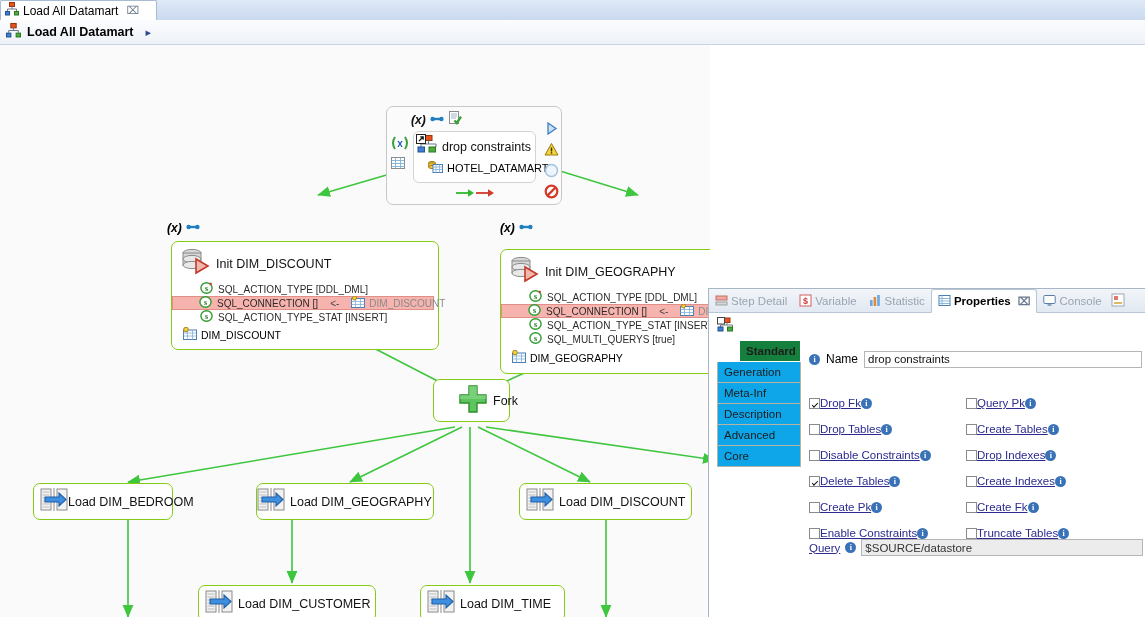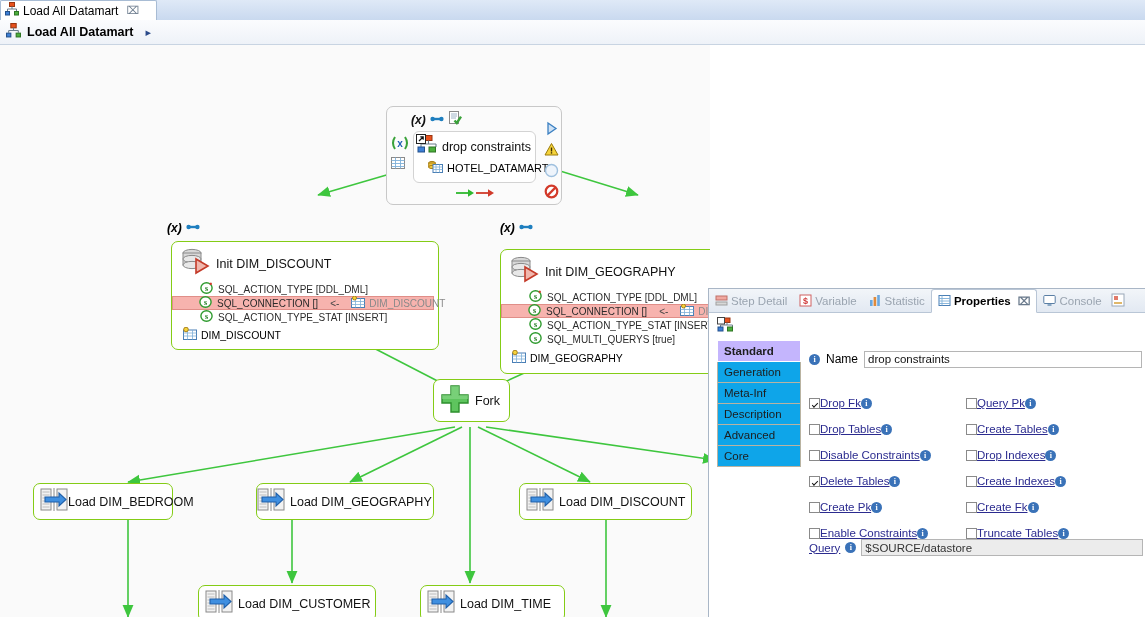--- a/index.html
+++ b/index.html
@@ -86,21 +86,21 @@
   #props-header .ttl{color:#1a5fb4;font-weight:bold;font-size:13px;white-space:nowrap;}
   #props-body{position:relative;height:278px;background:#fff;}
   #vtab-col{
     position:absolute;left:8px;top:0;width:84px;
   }
   .ltab{
     height:21px;line-height:21px;padding-left:6px;font-size:11.5px;
     background:#0ea5e9;border:1px solid #b9b3a1;border-top:none;
     color:#1d1d1d;cursor:pointer;box-sizing:border-box;
   }
-  .ltab.active{background:#c4b5fd;border-color:#fff;font-weight:bold;}
+  .ltab.active{background:#15803d;border-color:#fff;font-weight:bold;margin-left:22px;}
   #form{position:absolute;left:100px;top:0;right:0;bottom:0;}
   .formrow{display:flex;align-items:center;gap:6px;height:22px;}
   .lbl-plain{font-size:12px;color:#000;}
   .tin{
     border:1px solid #b5b5b5;background:#fff;height:17px;
     font-family:"Liberation Sans", sans-serif;font-size:11.5px;
     padding:0 3px;box-sizing:border-box;color:#111;
   }
   .tin.ro{background:#ececec;color:#333;}
   .info{
@@ -437,21 +437,21 @@
         <svg width="15" height="13" viewBox="0 0 15 13">
             <rect x="1.5" y="3" width="13" height="9.5" fill="#fff" stroke="#4a7fb5"></rect>
             <path d="M1.5 6h13M1.5 9h13M5.5 3v9.5M10.5 3v9.5" stroke="#7fb0d8" stroke-width="0.8"></path>
             <circle cx="4" cy="2.5" r="2.3" fill="#f5d33a" stroke="#a8801a"></circle>
           </svg>
       </span>
       <span style="font-size:10.5px;">DIM_GEOGRAPHY</span>
     </div>
   </div>
 
-  <div class="node" style="left:433px;top:334px;width:77px;height:43px;display:flex;align-items:center;gap:5px;padding-left:6px;">
+  <div class="node" style="left:433px;top:334px;width:77px;height:43px;display:flex;align-items:center;gap:5px;padding-left:24px;">
     <span class="ico">
       <svg width="30" height="30" viewBox="0 0 30 30">
         <path d="M11,2 H19 V11 H28 V19 H19 V28 H11 V19 H2 V11 H11 Z" fill="#5ec45e" stroke="#2d8f2d" stroke-width="1.4"></path>
         <path d="M11,2 H19 V11 H28 V15 H2 V11 H11 Z" fill="#8ad98a" opacity="0.6"></path>
       </svg>
     </span>
     <span class="node-title">Fork</span>
   </div>
 
   <div class="node" style="left:33px;top:438px;width:140px;height:37px;display:flex;align-items:center;padding-left:6px;">

